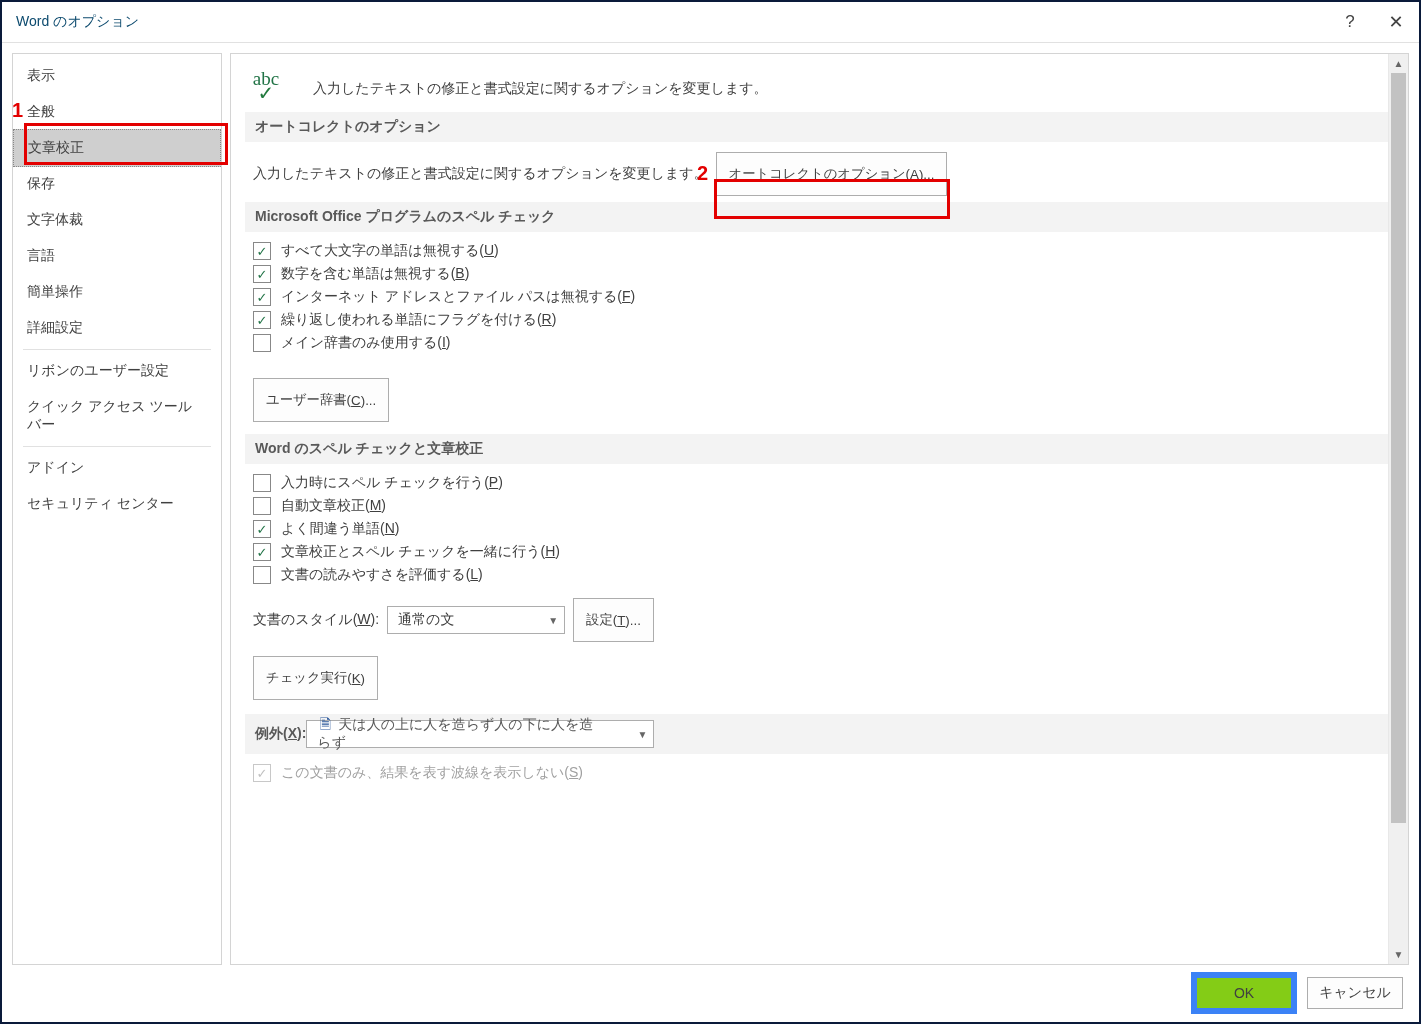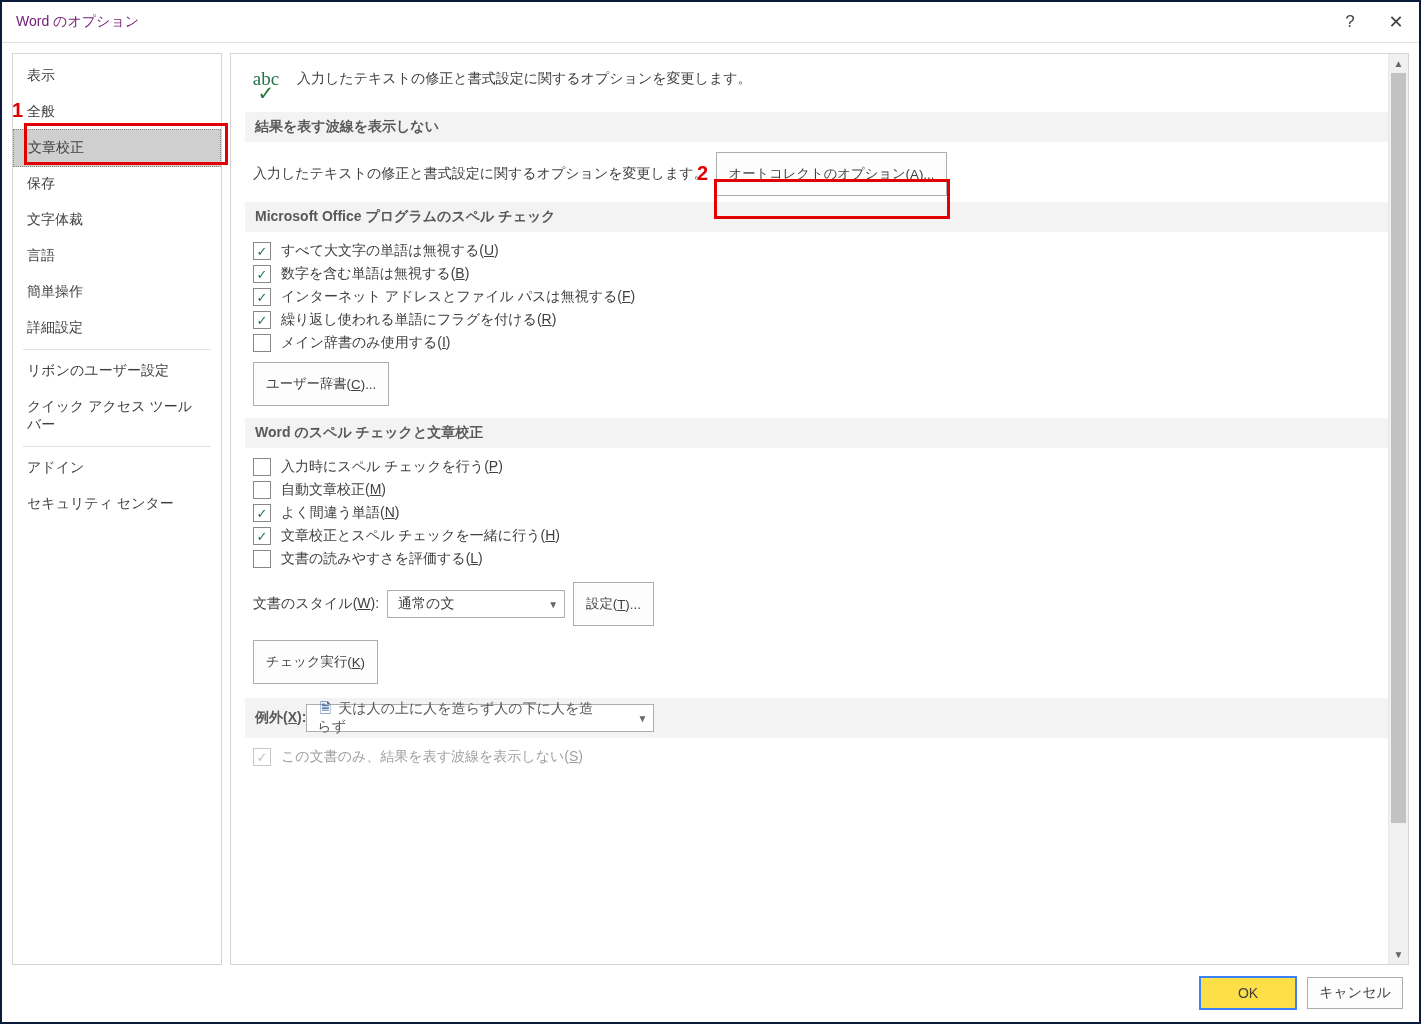--- a/index.html
+++ b/index.html
@@ -1,49 +1,49 @@
 <!DOCTYPE html>
 <html><head>
 <meta charset="utf-8">
 <style>
 body{margin:0;font-family:"Yu Gothic UI","Meiryo",sans-serif;font-size:14px;color:#404040;background:#fff}
 .window{border:2px solid #0a1a3a;width:1421px;height:1024px;position:relative;background:#fff;box-sizing:border-box}
 .titlebar{height:40px;display:flex;align-items:center;padding-left:14px;border-bottom:1px solid #e1e1e1}
-.titlebar .title{flex:1;color:#701a75}
+.titlebar .title{flex:1;color:#0c4a6e}
 .titlebar .btn{width:46px;height:40px;display:flex;align-items:center;justify-content:center;color:#444;font-size:17px}
 .titlebar .btn.close{font-size:18px}
 .body{display:flex;height:calc(100% - 40px - 58px);padding:10px 10px 0 10px;box-sizing:border-box;gap:8px}
 .sidebar{width:210px;border:1px solid #d4d4d4;background:#fff;padding-top:4px;box-sizing:border-box}
 .sidebar .item{padding:9px 14px;color:#404040;cursor:default}
 .sidebar .sep{border-top:1px solid #e1e1e1;margin:3px 10px}
 .sidebar .item.sel{background:#cfcfcf;border:1px dotted #888;margin:-1px 0}
 .hl-red{position:absolute;border:3px solid #e30000;pointer-events:none}
 .num{position:absolute;color:#e30000;font-weight:bold;font-size:20px;font-family:Arial}
 .main{flex:1;border:1px solid #d4d4d4;position:relative;overflow:hidden;background:#fff}
 .main-inner{padding:10px 18px 6px 14px;height:100%;overflow:hidden;box-sizing:border-box}
 .scrollbar{position:absolute;right:0;top:0;bottom:0;width:19px;background:#f0f0f0;border-left:1px solid #e8e8e8}
 .scrollbar .arrow{height:19px;display:flex;align-items:center;justify-content:center;color:#666;font-size:10px}
 .scrollbar .track{position:absolute;top:19px;bottom:19px;left:0;right:0}
 .scrollbar .thumb{position:absolute;left:2px;right:2px;top:0;height:86%;background:#c2c2c2}
 .scrollbar .arrow.bottom{position:absolute;bottom:0;left:0;right:0}
-.header-row{display:flex;align-items:flex-start;gap:14px;margin:6px 16px 14px 4px}
+.header-row{display:flex;align-items:flex-end;gap:30px;margin:6px 16px 14px 4px}
 .abc-icon{width:34px;text-align:center;color:#217346;font-family:"Times New Roman",serif;font-size:19px;line-height:18px}
 .abc-icon .chk{color:#227a3e;font-size:20px;line-height:10px}
 .section-head{background:#f3f3f3;padding:6px 10px;font-weight:bold;color:#595959;margin:6px 0 10px 0}
 .row{display:flex;align-items:center;gap:8px;margin:4px 0}
 .cb{display:flex;align-items:center;gap:10px;margin:5px 0 5px 8px;color:#404040}
 .cb.disabled{color:#a0a0a0}
 .cb .box{width:16px;height:16px;border:1px solid #888;display:flex;align-items:center;justify-content:center;color:#217346;font-size:13px;background:#fff}
 .cb.disabled .box{border-color:#c8c8c8;color:#c0c0c0}
 .u{text-decoration:underline}
 .btn2{border:1px solid #adadad;background:#fdfdfd;padding:12px 12px;color:#404040;display:inline-flex;align-items:center}
 .select{border:1px solid #adadad;background:#fff;height:26px;display:inline-flex;align-items:center;padding:0 6px 0 10px;gap:30px}
 .select .caret{color:#666;font-size:10px}
 .footer{position:absolute;bottom:0;left:0;right:0;height:58px;display:flex;align-items:center;justify-content:flex-end;gap:10px;padding-right:16px;border-top:0}
-.footer .ok{border:2px solid #3b82f6;background:#fde047;width:94px;height:30px;display:flex;align-items:center;justify-content:center}
+.footer .ok{border:6px solid #3b82f6;background:#84cc16;width:94px;height:30px;display:flex;align-items:center;justify-content:center}
 .footer .cancel{border:1px solid #adadad;background:#fdfdfd;width:94px;height:30px;display:flex;align-items:center;justify-content:center}
 .doc-ico{width:16px;height:16px;display:inline-flex;align-items:center;justify-content:center;margin-right:5px;font-size:14px;color:#2b579a}
 </style>
 </head>
 <body>
 
 <div class="window">
   <div class="titlebar">
     <div class="title">Word のオプション</div>
     <div class="btn">?</div>
@@ -71,21 +71,21 @@
     <div class="main">
       <div class="main-inner">
         <div class="header-row">
           <div class="abc-icon">
             <div>abc</div>
             <div class="chk">✓</div>
           </div>
           <div>入力したテキストの修正と書式設定に関するオプションを変更します。</div>
         </div>
 
-        <div class="section-head">結果を表す波線を表示しない</div>
+        <div class="section-head">オートコレクトのオプション</div>
         <div class="row" style="margin-left:8px;position:relative">
           <span>入力したテキストの修正と書式設定に関するオプションを変更します。</span>
           <span style="position:relative;display:inline-block">
             <button class="btn2">
               <span>オートコレクトのオプション(</span>
                 <span class="u">A</span>
                 <span>)...</span>
             </button>
           </span>
         </div>
@@ -104,21 +104,21 @@
             <span><span>インターネット アドレスとファイル パスは無視する(</span><span class="u">F</span><span>)</span></span>
           </div>
         <div class="cb">
             <span class="box">✓</span>
             <span><span>繰り返し使われる単語にフラグを付ける(</span><span class="u">R</span><span>)</span></span>
           </div>
         <div class="cb">
             <span class="box"></span>
             <span><span>メイン辞書のみ使用する(</span><span class="u">I</span><span>)</span></span>
           </div>
-        <div style="margin:10px 0 12px 8px">
+        <div style="margin:26px 0 12px 8px">
           <button class="btn2">
               <span>ユーザー辞書(</span>
               <span class="u">C</span>
               <span>)...</span>
             </button>
         </div>
 
         <div class="section-head">Word のスペル チェックと文章校正</div>
         <div class="cb">
             <span class="box"></span>

